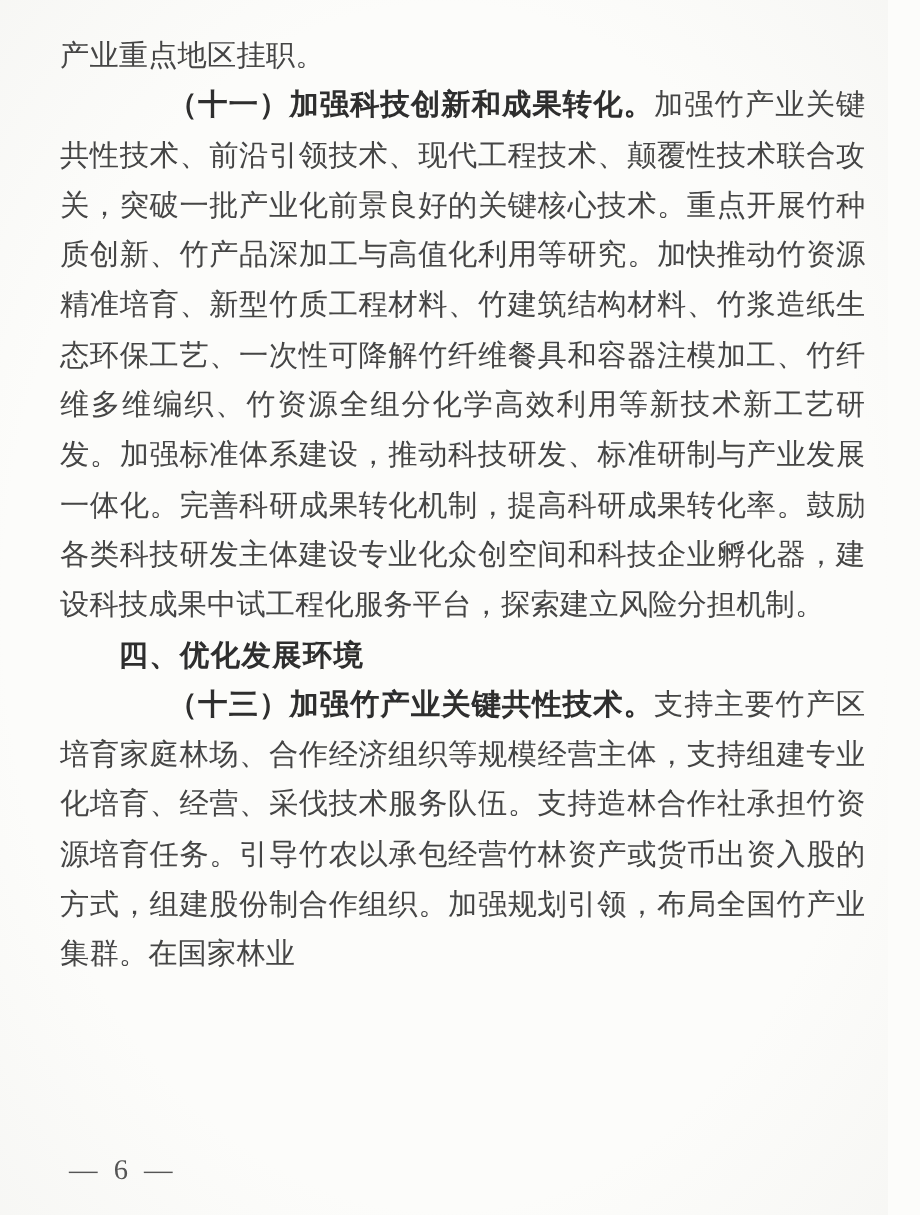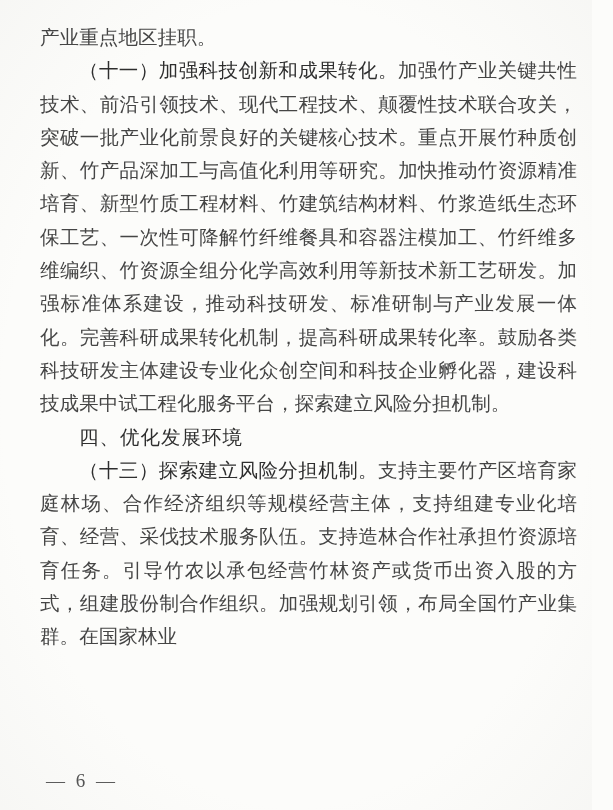--- a/index.html
+++ b/index.html
@@ -38,25 +38,26 @@
     text-align: justify;
     letter-spacing: 0.1px;
   }
   .text-block p {
     margin: 0;
   }
   p.indent {
     text-indent: 2em;
   }
   .run-bold {
-    font-weight: 400;
+    font-weight: 700;
     color: var(--heading);
+    margin-left: 33px;
   }
   .section-heading {
-    font-weight: 400;
+    font-weight: 700;
     font-family: "Liberation Sans", "DejaVu Sans", sans-serif;
     color: var(--heading);
     letter-spacing: 1px;
   }
   .page-number {
     position: absolute;
     left: 46px;
     top: 770px;
     font-size: 19px;
     color: var(--pagenum);
@@ -71,19 +72,19 @@
 
   <div class="text-block">
 
     <p class="no-indent"><span>产业重点地区挂职。</span></p>
 
     <p class="indent"><span class="run-bold">（十一）加强科技创新和成果转化。</span><span>加强竹产业关键共性技术、前沿引领技术、现代工程技术、颠覆性技术联合攻关，突破一批产业化前景良好的关键核心技术。重点开展竹种质创新、竹产品深加工与高值化利用等研究。加快推动竹资源精准培育、新型竹质工程材料、竹建筑结构材料、竹浆造纸生态环保工艺、一次性可降解竹纤维餐具和容器注模加工、竹纤维多维编织、竹资源全组分化学高效利用等新技术新工艺研发。加强标准体系建设，推动科技研发、标准研制与产业发展一体化。完善科研成果转化机制，提高科研成果转化率。鼓励各类科技研发主体建设专业化众创空间和科技企业孵化器，建设科技成果中试工程化服务平台，探索建立风险分担机制。</span></p>
 
 
     <p class="indent"><span class="section-heading">四、优化发展环境</span></p>
 
-    <p class="indent"><span class="run-bold">（十三）探索建立风险分担机制。</span><span>支持主要竹产区培育家庭林场、合作经济组织等规模经营主体，支持组建专业化培育、经营、采伐技术服务队伍。支持造林合作社承担竹资源培育任务。引导竹农以承包经营竹林资产或货币出资入股的方式，组建股份制合作组织。加强规划引领，布局全国竹产业集群。在国家林业</span></p>
+    <p class="indent"><span class="run-bold">（十三）加强竹产业关键共性技术。</span><span>支持主要竹产区培育家庭林场、合作经济组织等规模经营主体，支持组建专业化培育、经营、采伐技术服务队伍。支持造林合作社承担竹资源培育任务。引导竹农以承包经营竹林资产或货币出资入股的方式，组建股份制合作组织。加强规划引领，布局全国竹产业集群。在国家林业</span></p>
 
   </div>
 
   <div class="page-number">— 6 —</div>
 
 </div>
 
 </body></html>

